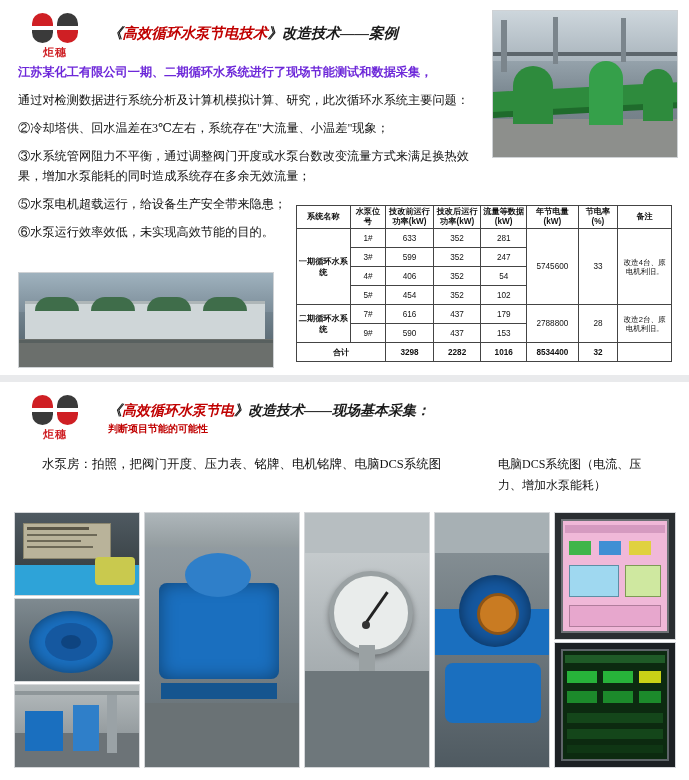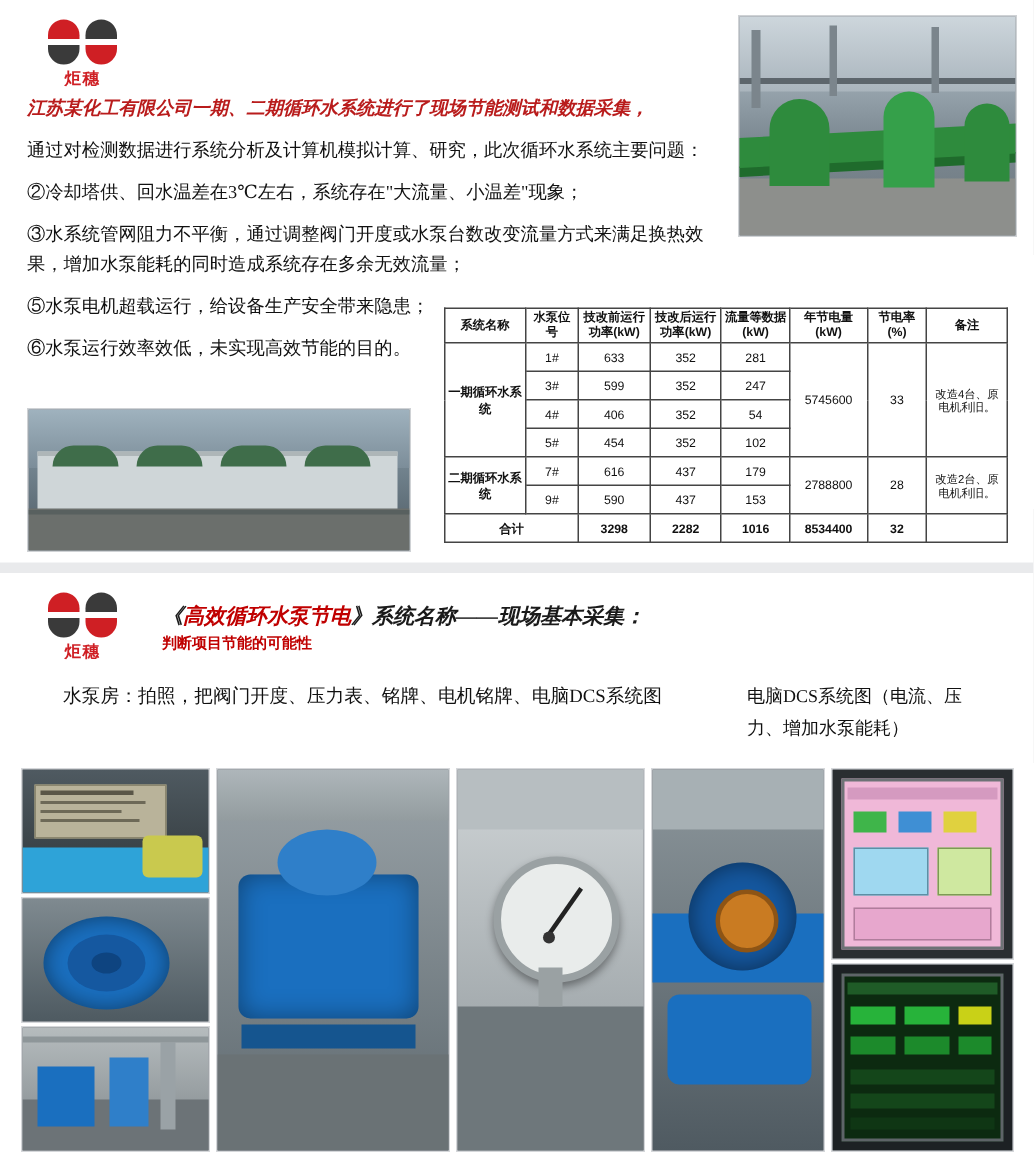--- a/index.html
+++ b/index.html
@@ -58,21 +58,21 @@
     font-family:"Liberation Serif","DejaVu Serif",serif;
   }
 
   
   .s1-body{
     position:absolute;left:18px;top:62px;width:460px;
     font-size:12.2px;color:#111;line-height:20px;
     font-family:"Liberation Serif","DejaVu Serif",serif;
   }
   .s1-body p{margin:0 0 8px 0;}
-  .s1-body .lead{font-weight:bold;color:#b91c1c;font-style:italic;}
+  .s1-body .lead{font-weight:bold;color:#6d28d9;}
 
   
   .photo{
     background:#8a8f94;position:absolute;overflow:hidden;
     border:1px solid #cfd2d5;box-sizing:border-box;
   }
   #photo-pipes{left:492px;top:10px;width:186px;height:148px;}
   #photo-towers{left:18px;top:272px;width:256px;height:96px;}
 
   
@@ -120,20 +120,23 @@
   <div class="logo">
     <div class="logo-mark">
       <div class="q1"></div>
         <div class="q2"></div>
         <div class="q3"></div>
         <div class="q4"></div>
     </div>
     <div class="logo-text">炬穗</div>
   </div>
 
+  <div class="s1-title">
+    <span>《</span><span class="red">高效循环水泵节电技术</span><span>》改造技术——案例</span>
+  </div>
 
   <div class="s1-body">
     <p class="lead">江苏某化工有限公司一期、二期循环水系统进行了现场节能测试和数据采集，</p>
     <p>通过对检测数据进行系统分析及计算机模拟计算、研究，此次循环水系统主要问题：</p>
     <p>②冷却塔供、回水温差在3℃左右，系统存在"大流量、小温差"现象；</p>
     <p>③水系统管网阻力不平衡，通过调整阀门开度或水泵台数改变流量方式来满足换热效果，增加水泵能耗的同时造成系统存在多余无效流量；</p>
     <p>⑤水泵电机超载运行，给设备生产安全带来隐患；</p>
     <p>⑥水泵运行效率效低，未实现高效节能的目的。</p>
   </div>
 
@@ -244,21 +247,21 @@
     <div class="logo-mark">
       <div class="q1"></div>
         <div class="q2"></div>
         <div class="q3"></div>
         <div class="q4"></div>
     </div>
     <div class="logo-text">炬穗</div>
   </div>
 
   <div class="s2-title">
-    <span>《</span><span class="red">高效循环水泵节电</span><span>》系统名称——现场基本采集：</span>
+    <span>《</span><span class="red">高效循环水泵节电</span><span>》改造技术——现场基本采集：</span>
   </div>
   <div class="s2-sub">判断项目节能的可能性</div>
 
   <div class="s2-body">
     <div>水泵房：拍照，把阀门开度、压力表、铭牌、电机铭牌、电脑DCS系统图</div>
   </div>
   <div class="s2-side">电脑DCS系统图（电流、压力、增加水泵能耗）</div>
 
   <div class="grid">
 

